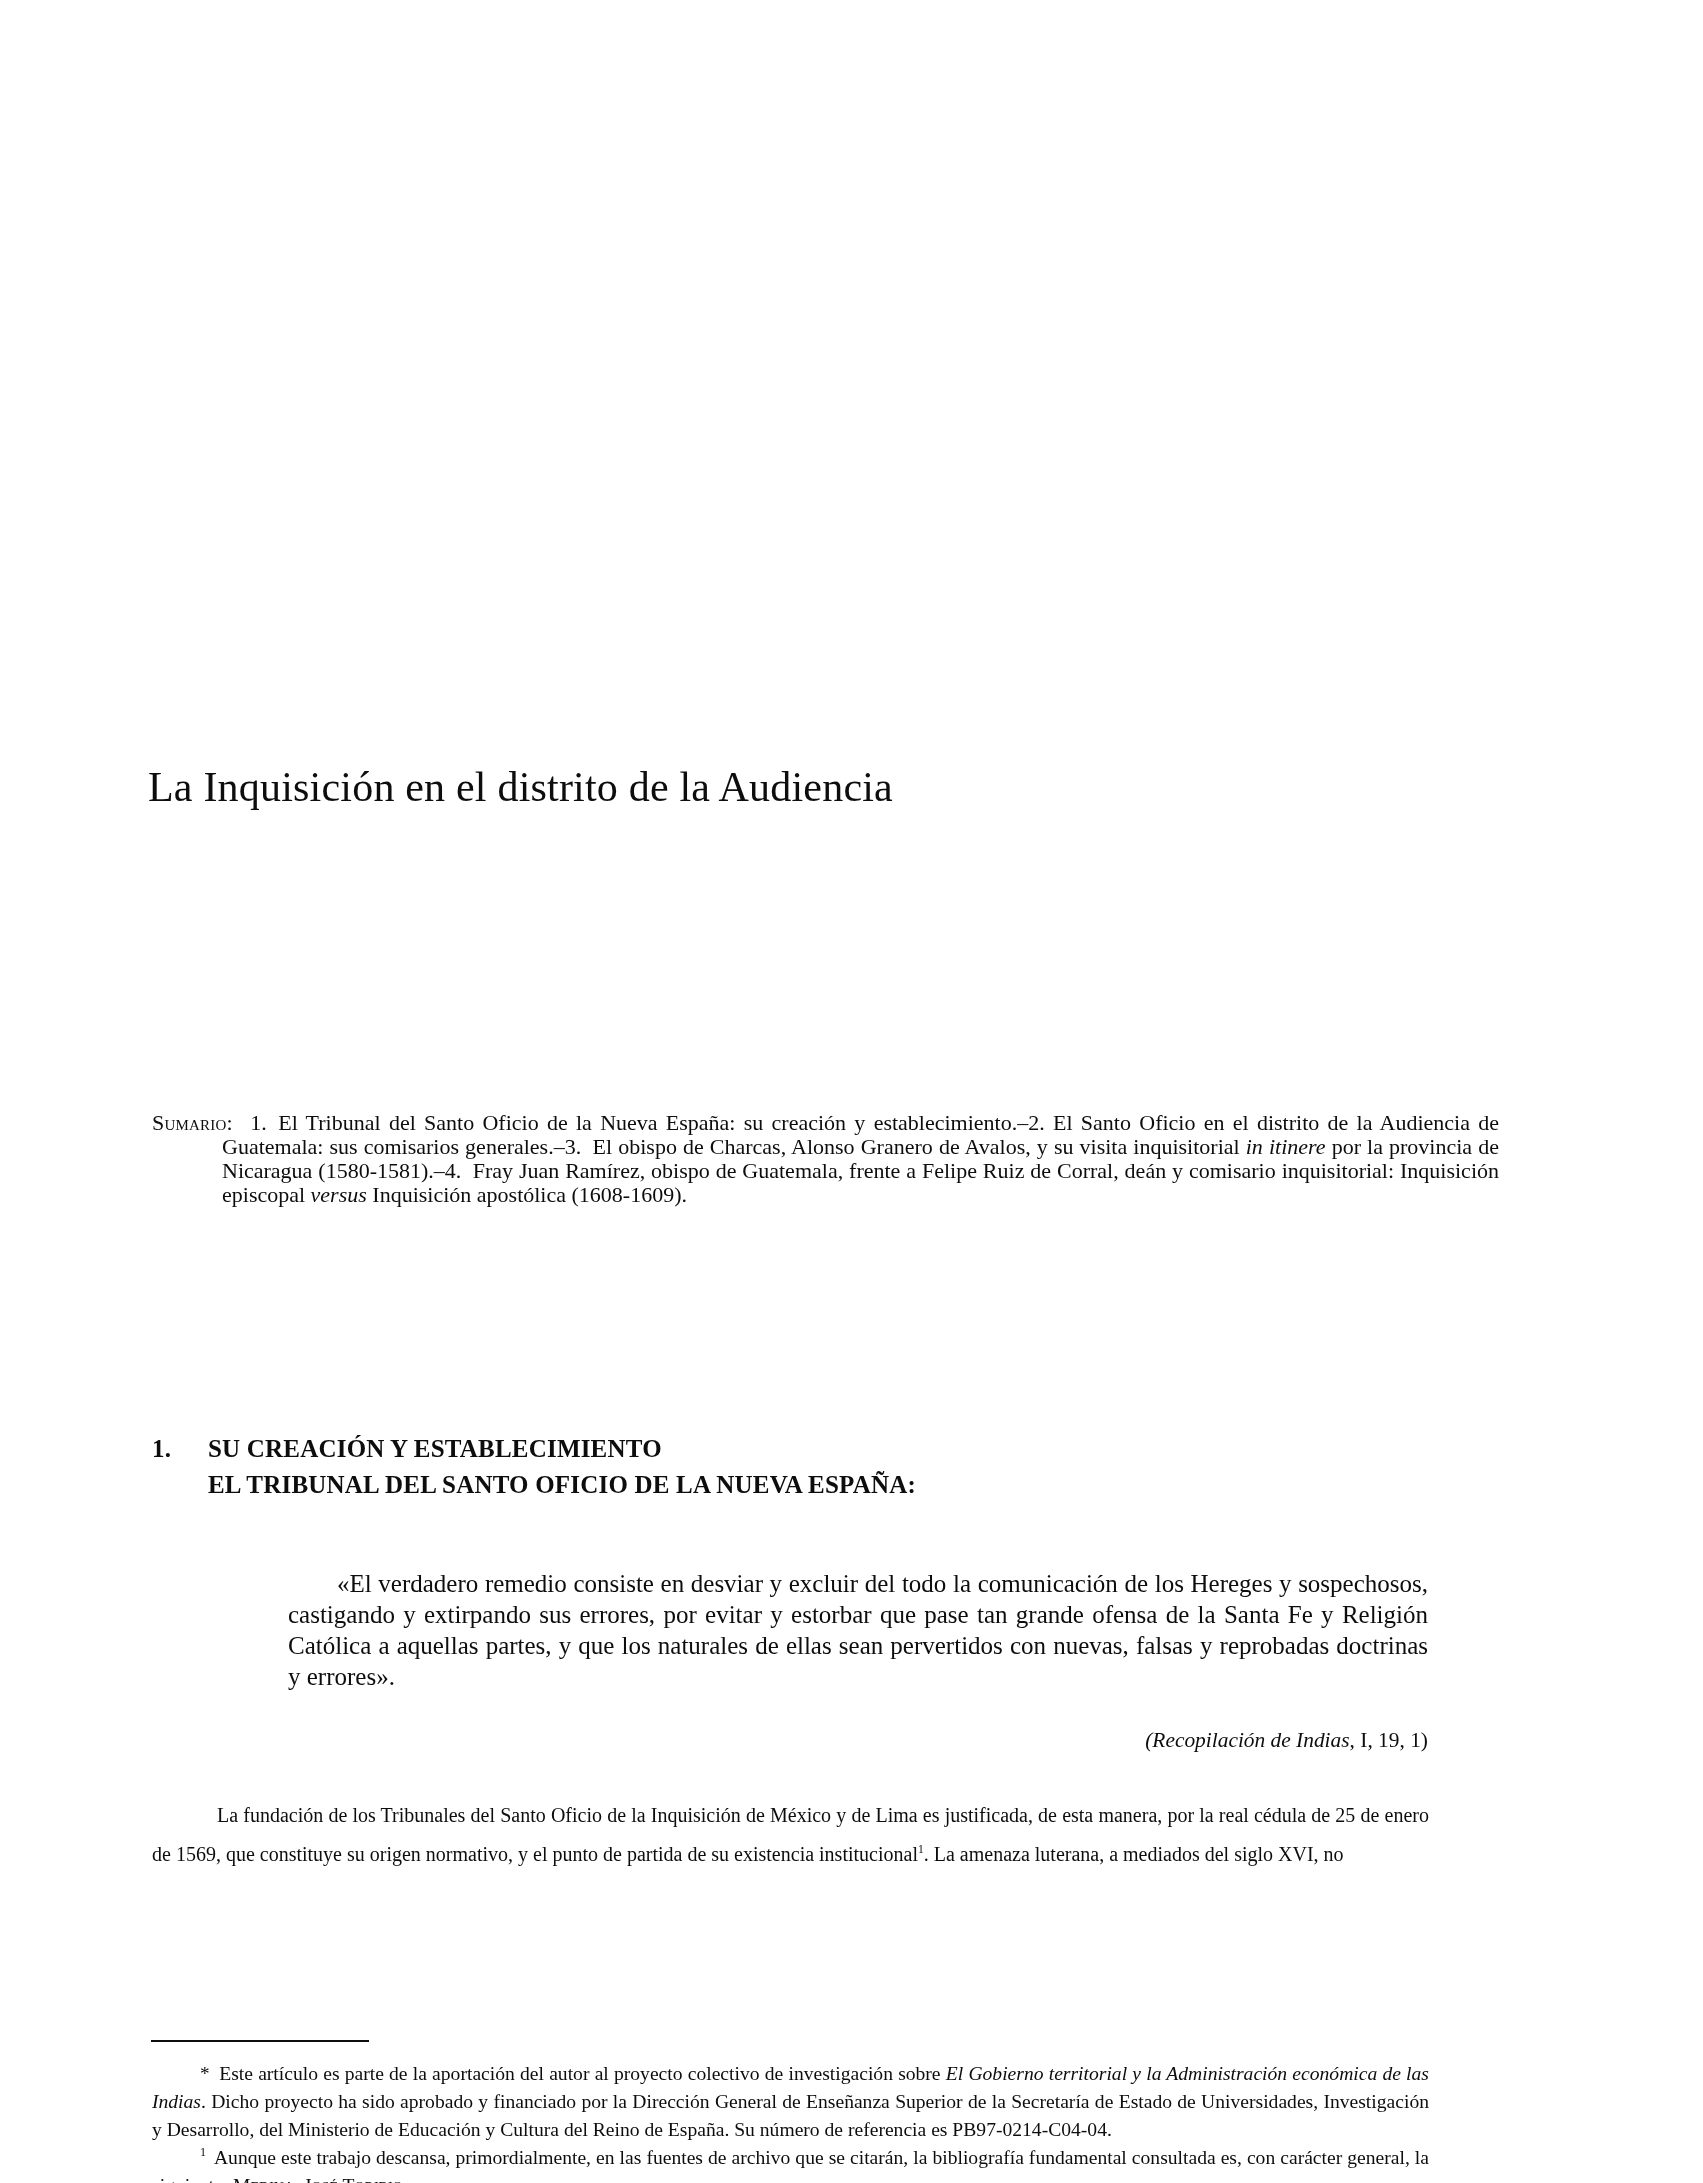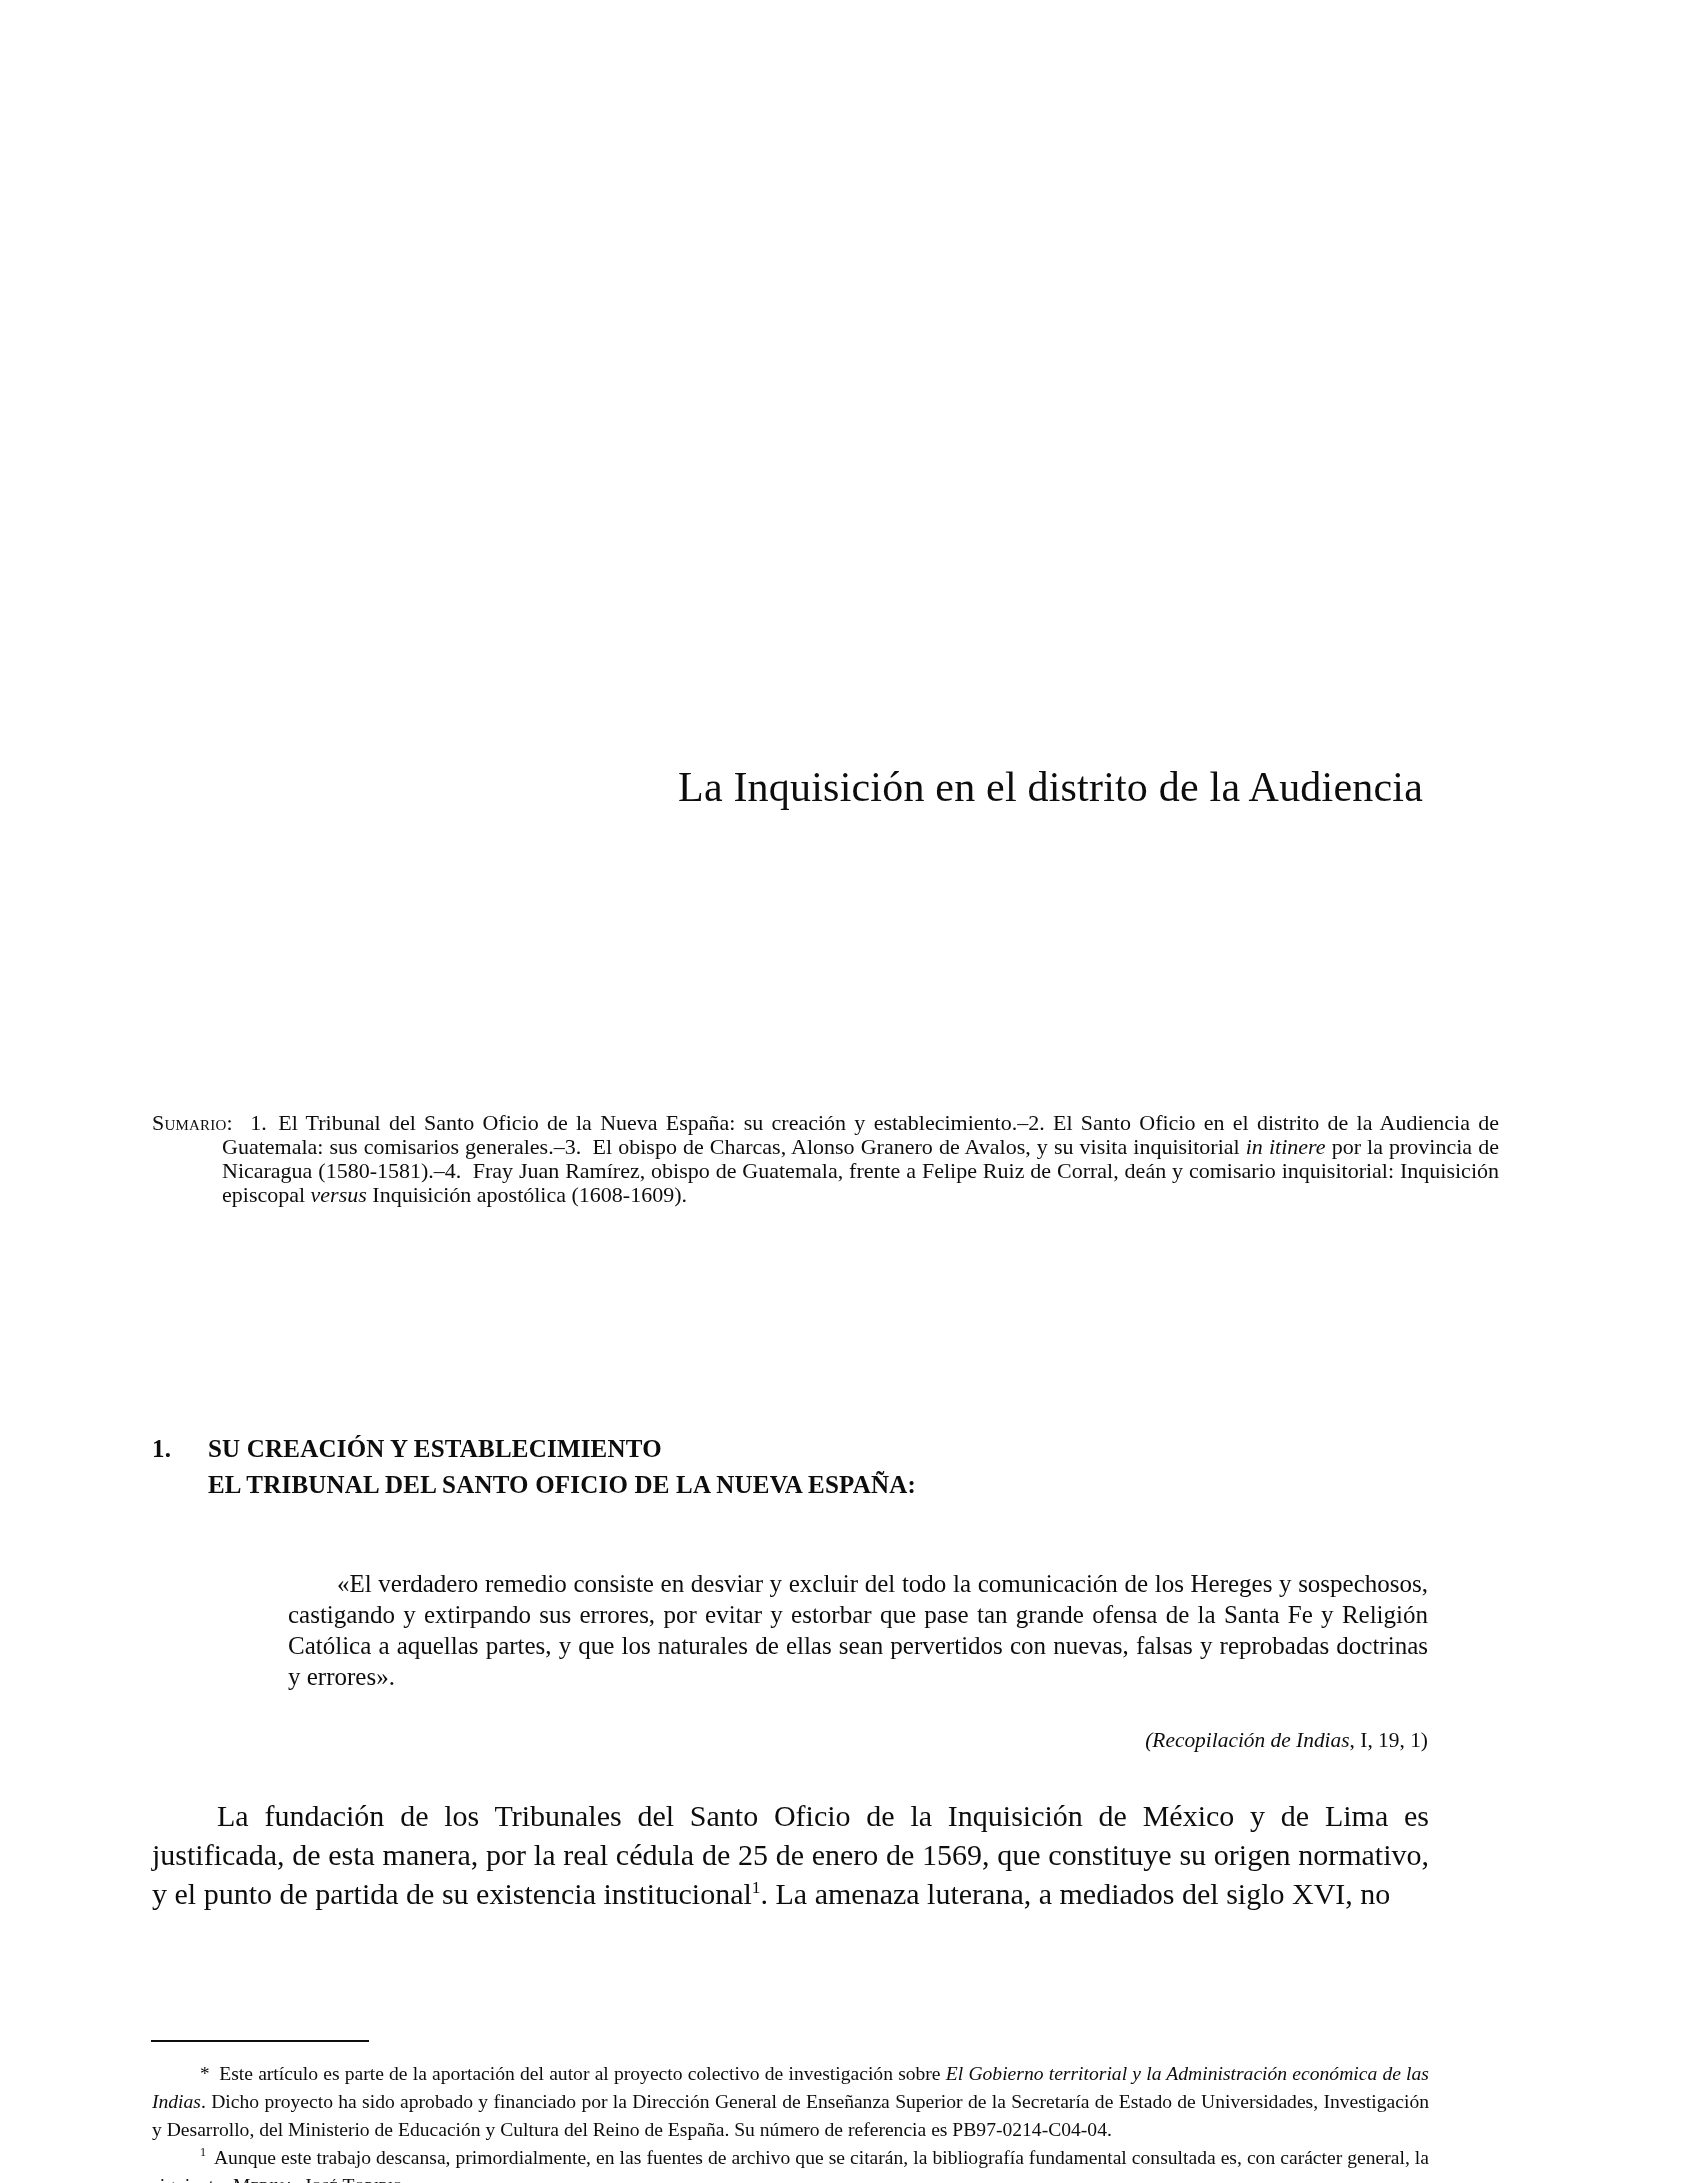--- a/index.html
+++ b/index.html
@@ -17,21 +17,21 @@
     box-sizing: border-box;
     overflow: hidden;
   }
 
   
   .title-block {
     position: absolute;
     left: 148px;
     top: 758px;
     width: 1275px;
-    text-align: right;
+    text-align: left;
   }
   .title-line {
     font-size: 42px;
     line-height: 58px;
     letter-spacing: 0.2px;
     font-weight: 400;
   }
 
   
   .sumario {
@@ -99,21 +99,21 @@
     font-style: italic;
   }
   .quote-source .roman { font-style: normal; }
 
   
   .body-par {
     position: absolute;
     left: 152px;
     top: 1796px;
     width: 1277px;
-    font-size: 30px;
+    font-size: 20px;
     line-height: 39px;
     text-align: justify;
     text-justify: inter-word;
     text-indent: 65px;
   }
   sup.fn {
     font-size: 0.58em;
     vertical-align: super;
     line-height: 0;
   }

